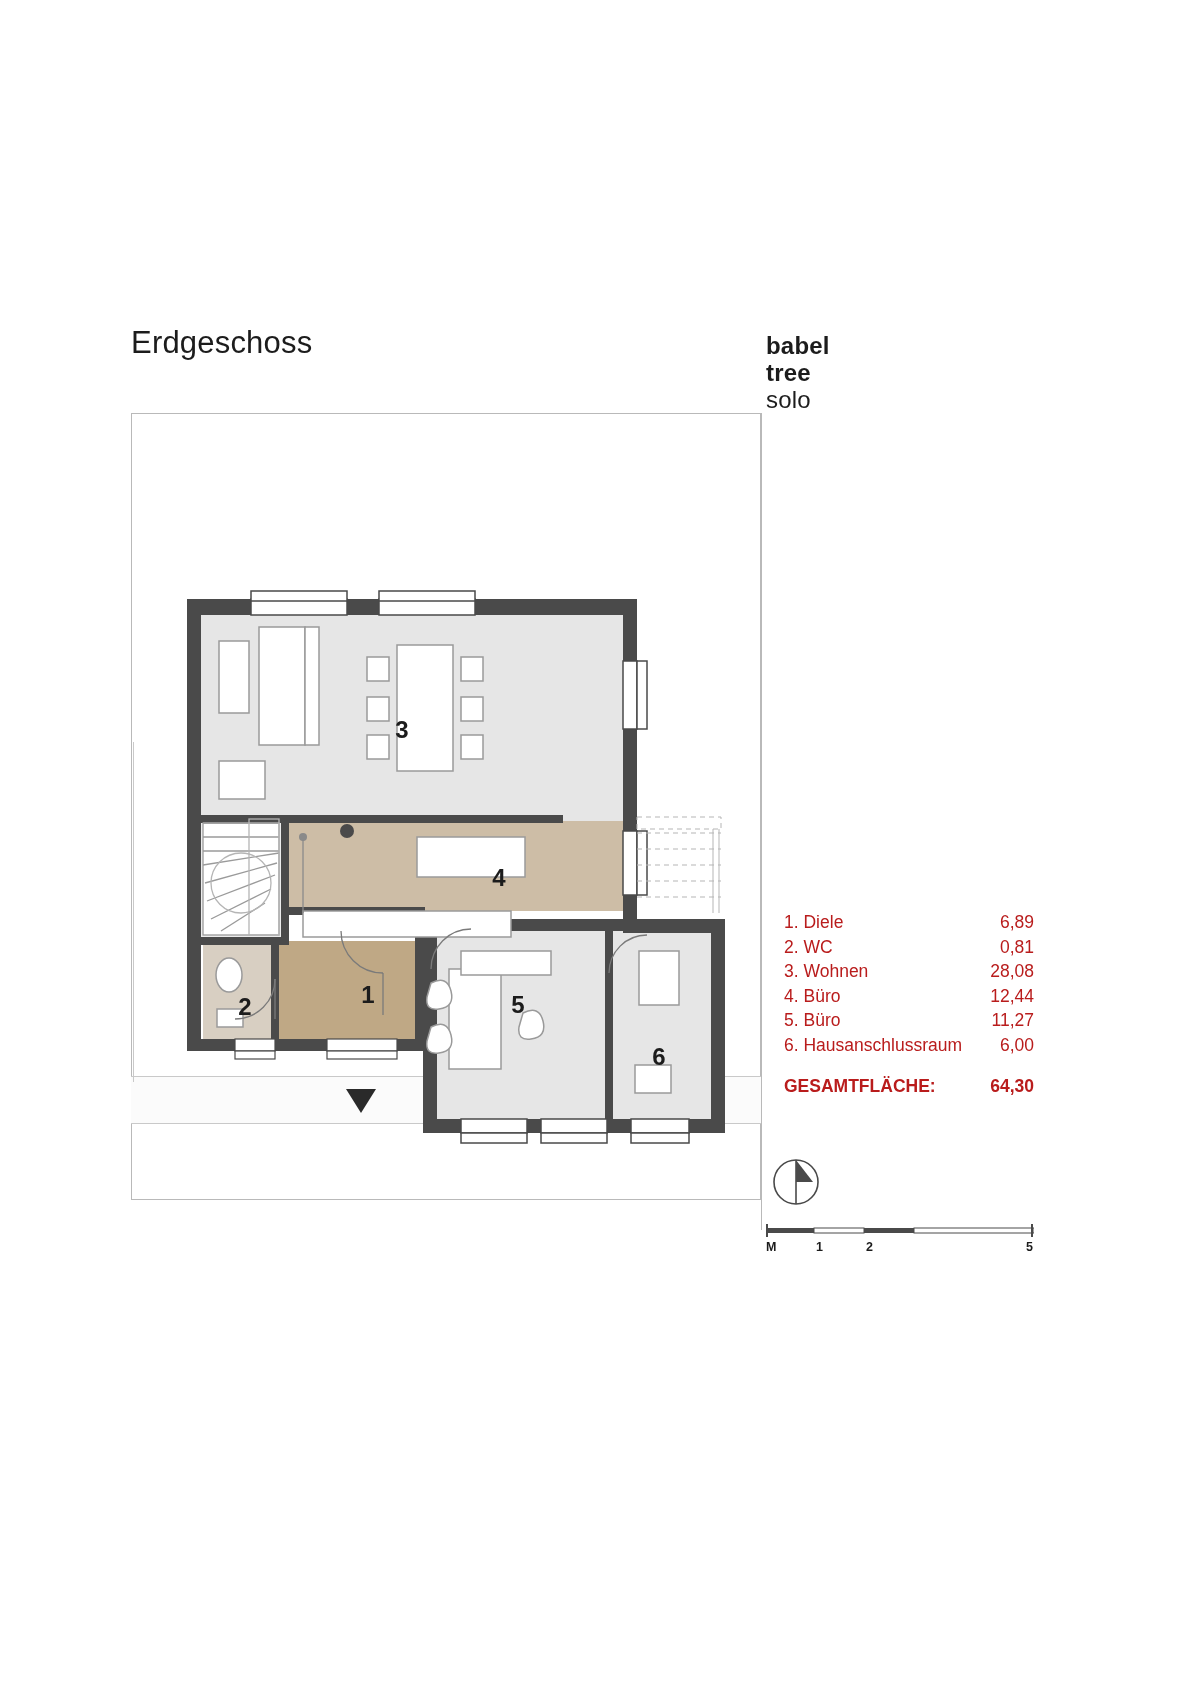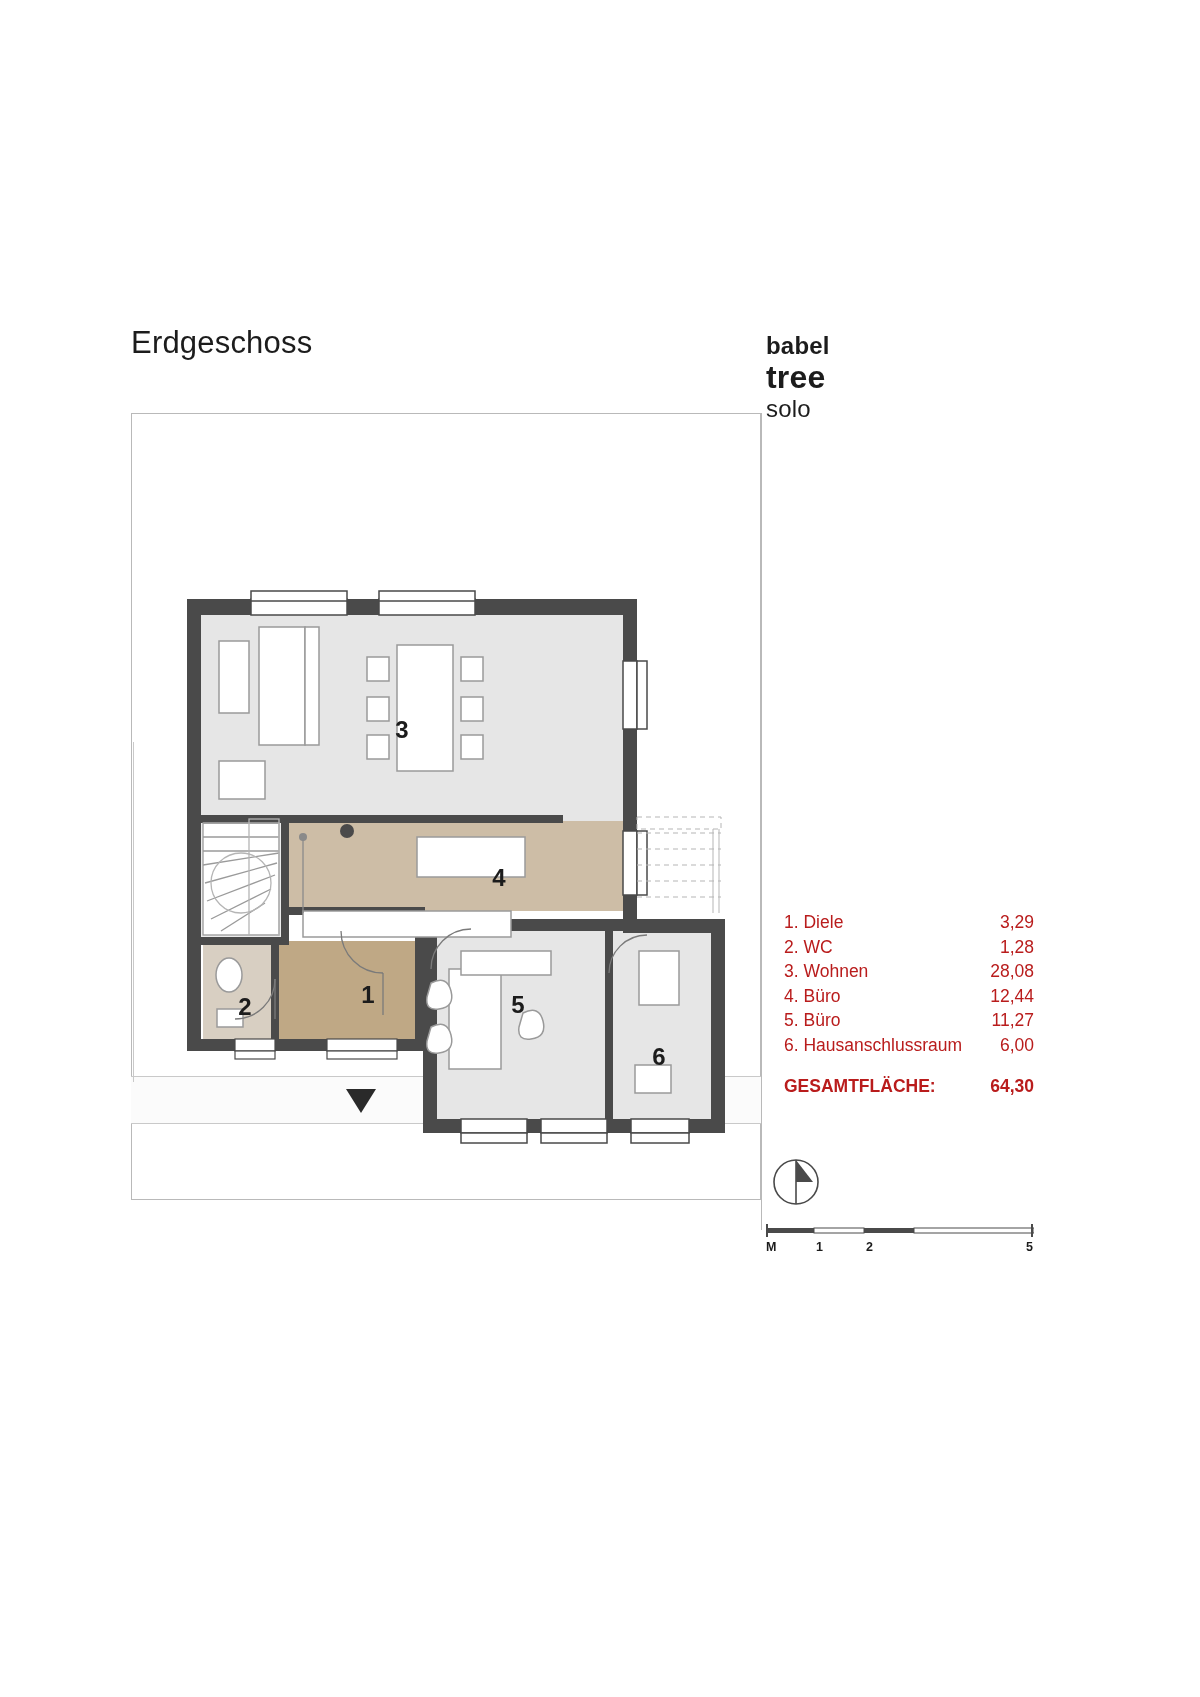--- a/index.html
+++ b/index.html
@@ -33,21 +33,21 @@
     color: #1c1c1c;
   }
 
   .brand {
     position: absolute;
     left: 766px;
     top: 333px;
     line-height: 1.12;
   }
   .brand .b1 { font-size: 24px; font-weight: bold; letter-spacing: 0.2px; }
-  .brand .b2 { font-size: 32px; font-weight: bold; letter-spacing: 0.2px; }
+  .brand .b2 { font-size: 24px; font-weight: bold; letter-spacing: 0.2px; }
   .brand .b3 { font-size: 24px; font-weight: normal; letter-spacing: 0.2px; }
 
   .unit-code {
     position: absolute;
     left: 764px;
     top: 425px;
     font-size: 62px;
     font-weight: bold;
     letter-spacing: -1px;
   }
@@ -355,26 +355,26 @@
     <text x="237" y="590" font-family="Liberation Sans, sans-serif" font-size="24" font-weight="bold" fill="#1c1c1c" text-anchor="middle">1</text>
     <text x="114" y="602" font-family="Liberation Sans, sans-serif" font-size="24" font-weight="bold" fill="#1c1c1c" text-anchor="middle">2</text>
     <text x="387" y="600" font-family="Liberation Sans, sans-serif" font-size="24" font-weight="bold" fill="#1c1c1c" text-anchor="middle">5</text>
     <text x="528" y="652" font-family="Liberation Sans, sans-serif" font-size="24" font-weight="bold" fill="#1c1c1c" text-anchor="middle">6</text>
   </svg>
 
   <div class="legend">
     <div class="legend-row">
       <span class="lbl"><span>1.</span>
       <span>Diele</span></span>
-      <span class="val">3,29</span>
+      <span class="val">6,89</span>
     </div>
     <div class="legend-row">
       <span class="lbl"><span>2.</span>
       <span>WC</span></span>
-      <span class="val">1,28</span>
+      <span class="val">0,81</span>
     </div>
     <div class="legend-row">
       <span class="lbl"><span>3.</span>
       <span>Wohnen</span></span>
       <span class="val">28,08</span>
     </div>
     <div class="legend-row">
       <span class="lbl"><span>4.</span>
       <span>Büro</span></span>
       <span class="val">12,44</span>

